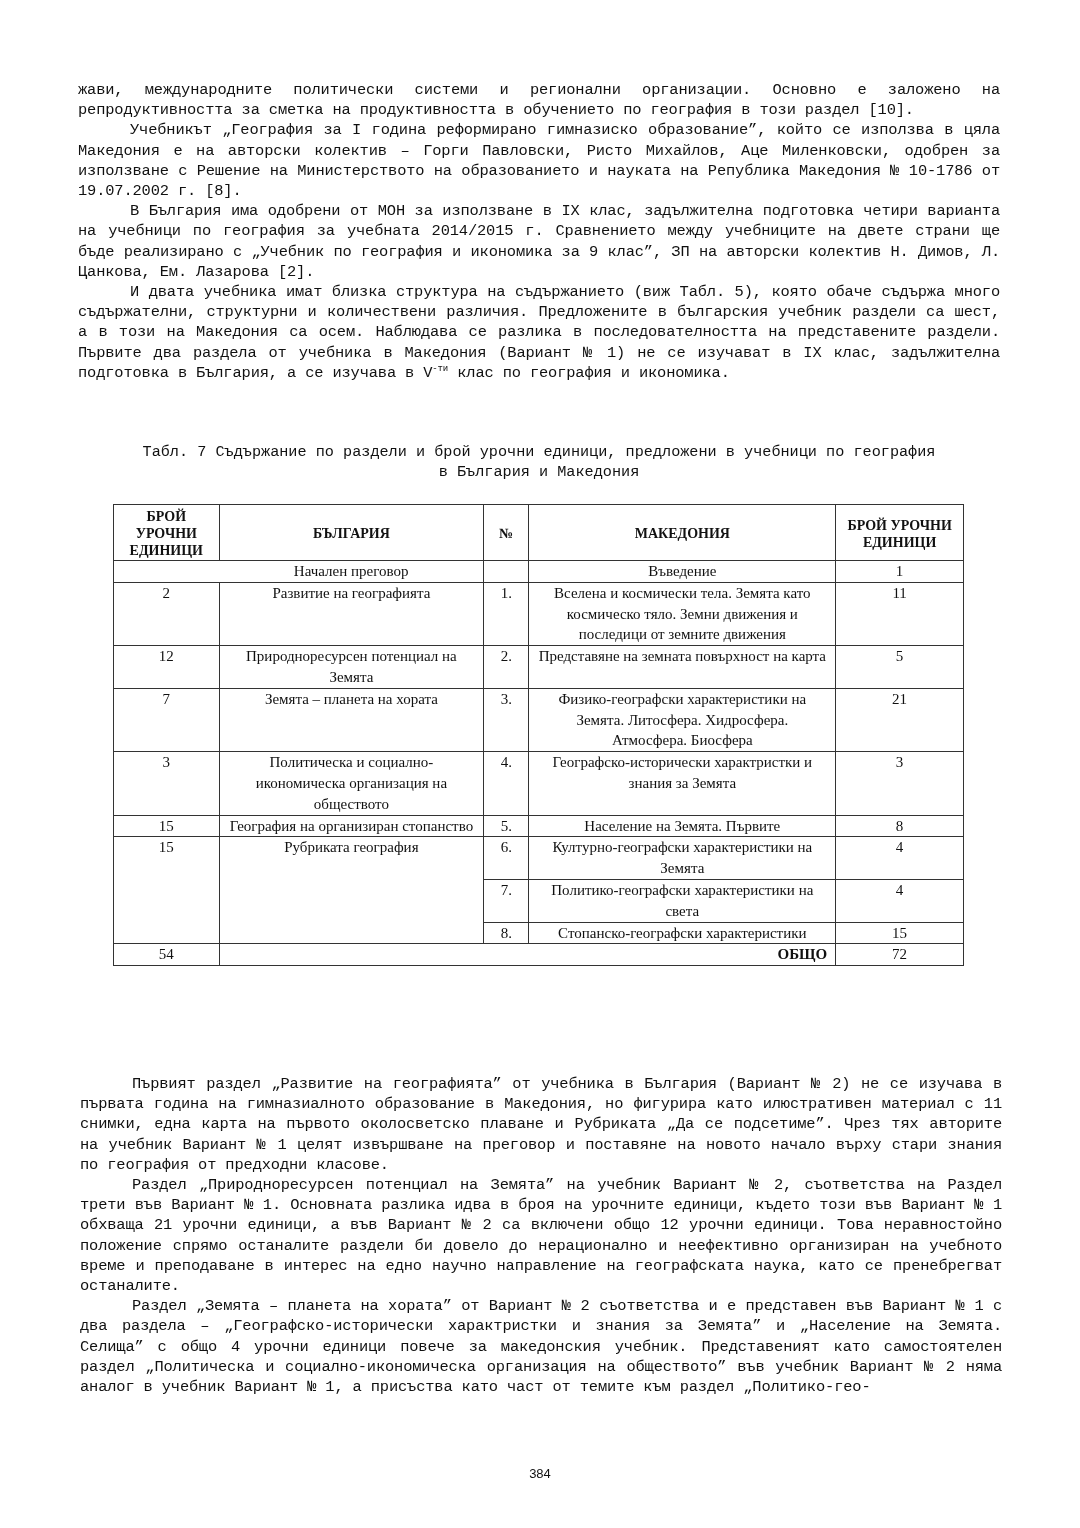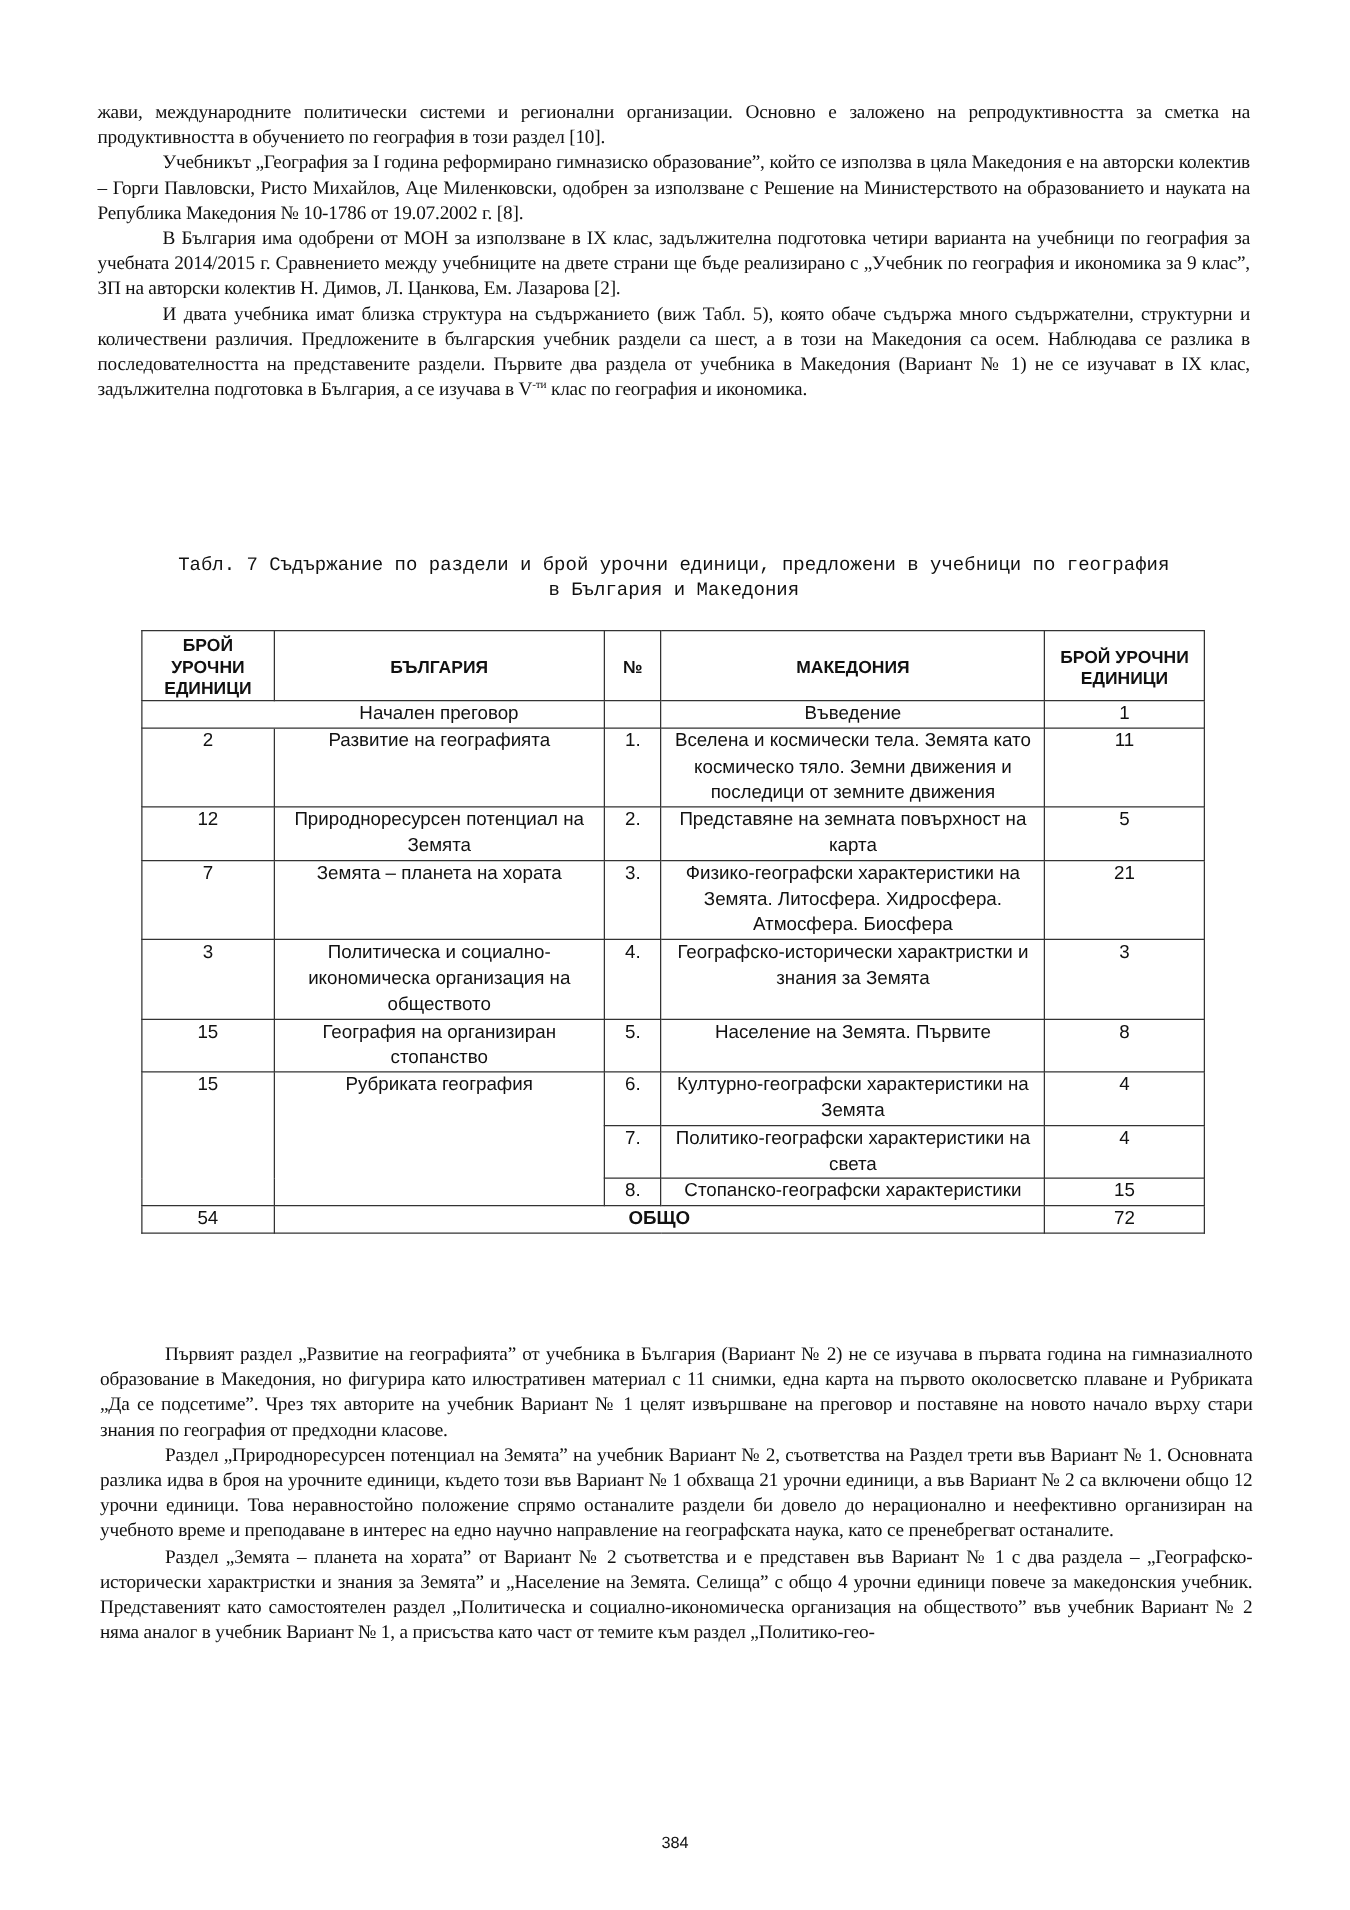--- a/index.html
+++ b/index.html
@@ -1,44 +1,44 @@
 <!DOCTYPE html>
 <html><head>
 <meta charset="utf-8">
 <style>
   html, body { margin: 0; padding: 0; background: #ffffff; }
   body { width: 1080px; height: 1528px; position: relative; color: #111; }
   .page { position: absolute; left: 78px; top: 80px; width: 922px; }
   .p {
-    font-family: Liberation Serif, serif;
+    font-family: Liberation Mono, monospace;
     font-size: 15.4px; line-height: 20.2px;
     text-align: justify; margin: 0; letter-spacing: -0.15px;
   }
   .p.indent { text-indent: 52px; }
   .p sup { font-size: 9px; line-height: 0; vertical-align: 6px; margin-top: 32px; }
   .caption {
     font-family: Liberation Mono, monospace;
     font-size: 15.2px; line-height: 20px; text-align: center;
     margin: 0; position: absolute; left: 0; width: 922px; top: 362px;
   }
   table.t {
     position: absolute; left: 35px; top: 424px;
     width: 851px; border-collapse: collapse;
-    font-family: Liberation Sans, sans-serif; font-size: 15px; line-height: 20.8px;
+    font-family: Liberation Serif, serif; font-size: 15px; line-height: 20.8px;
   }
   table.t td, table.t th {
     border: 1px solid #333; padding: 0 8px; vertical-align: top;
   }
   table.t th { font-weight: bold; font-size: 14px; line-height: 17px; vertical-align: middle; text-align: center; padding: 3px 4px 1px; }
   .c { text-align: center; }
   .l { text-align: center; }
   .col1 { width: 105px; } .col2 { width: 263px; } .col3 { width: 45px; } .col4 { width: 305px; } .col5 { width: 127px; }
   td.nb-r { border-right: none !important; }
   td.nb-l { border-left: none !important; }
-  .total { font-weight: bold; }
+  .total { font-weight: bold; text-align: right; }
   .pnum {
     position: absolute; left: 0; width: 1080px; top: 1466px; text-align: center;
     font-family: "Liberation Sans", sans-serif; font-size: 13px;
   }
   .after { position: absolute; left: 2px; top: 994px; width: 922px; }
 </style>
 </head>
 <body>
 
 <div class="page">

